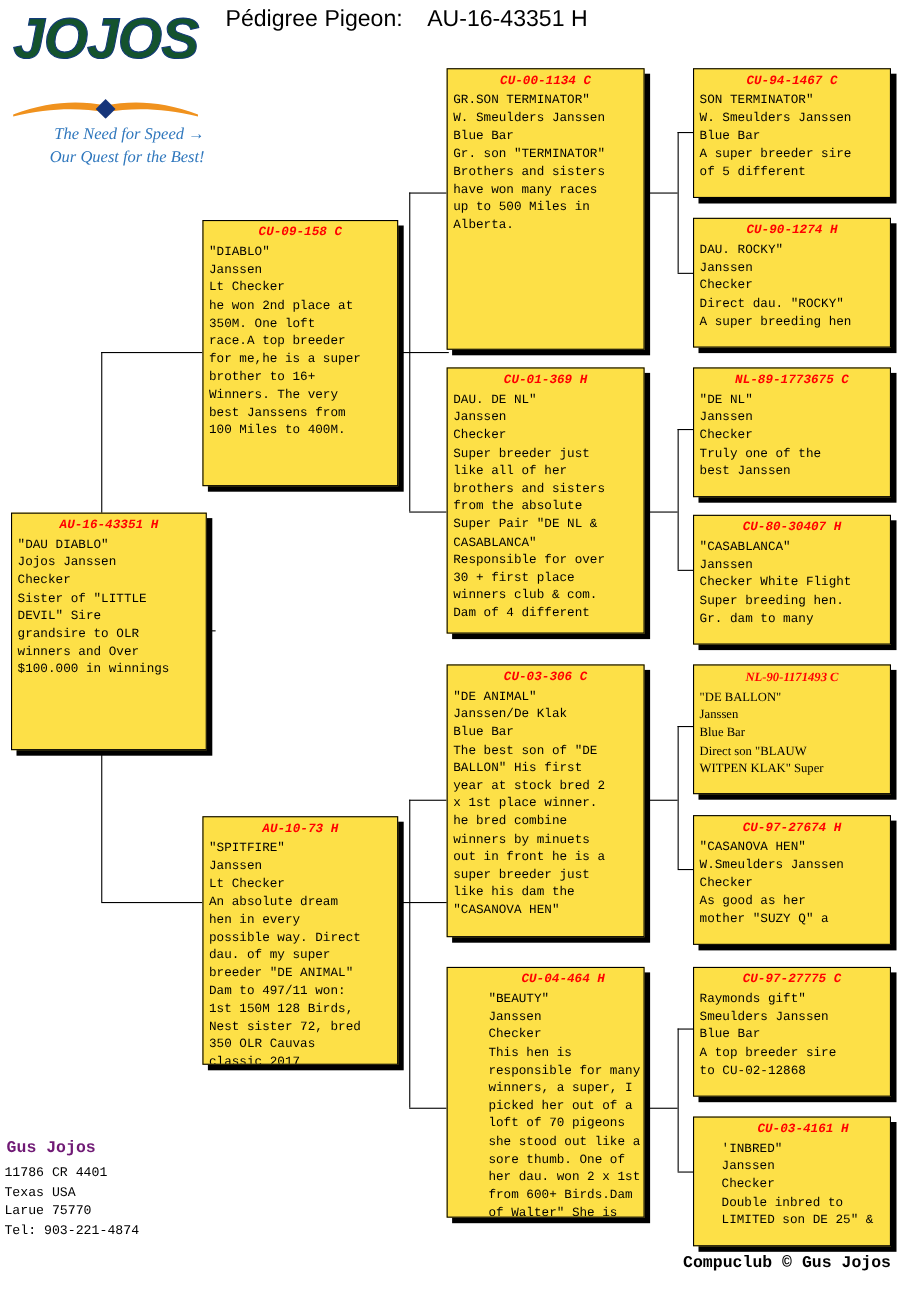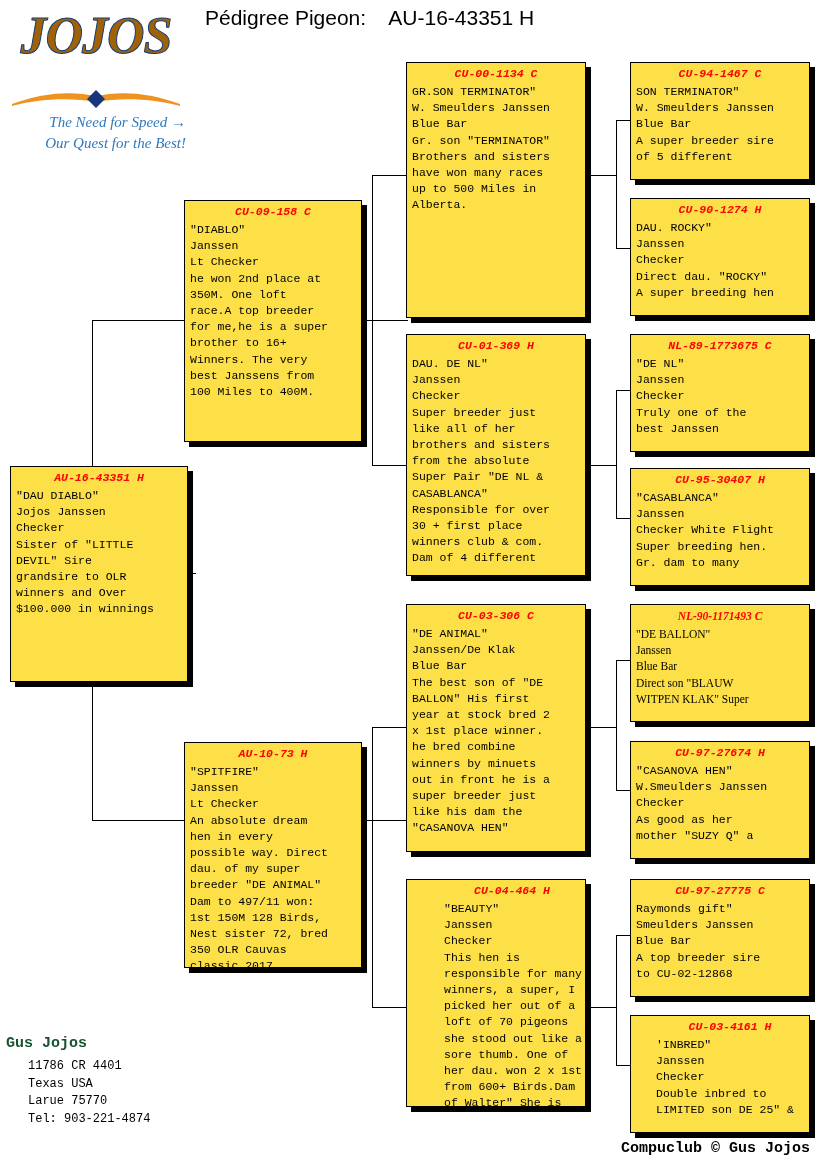--- a/index.html
+++ b/index.html
@@ -22,26 +22,26 @@
     top: 8px;
     width: 180px;
     height: 150px;
   }
   .logo-word {
     position: absolute;
     left: 0px;
     top: 0px;
     width: 180px;
     height: 56px;
-    font-family: Liberation Serif, serif;
+    font-family: Liberation Sans, sans-serif;
     font-style: italic;
     font-weight: bold;
     font-size: 52px;
     letter-spacing: -1px;
-    color: #a16207;
+    color: #14532d;
     text-align: center;
     line-height: 56px;
     -webkit-text-stroke: 1px #123b78;
   }
   .logo-intl {
     position: absolute;
     left: 0px;
     top: 56px;
     width: 180px;
     text-align: center;
@@ -121,32 +121,31 @@
   .ln-h { height: 1px; }
   .ln-v { width: 1px; }
 
   
   .owner-name {
     position: absolute;
     left: 6px;
     top: 1035px;
     font-size: 15px;
     font-weight: bold;
-    color: #14532d;
+    color: #701a75;
     white-space: pre;
   }
   .owner-lines {
     position: absolute;
     left: 4px;
     top: 1058px;
     font-size: 12px;
     line-height: 17.5px;
     color: #000000;
     white-space: pre;
-    margin-left: 24px;
   }
   .credit {
     position: absolute;
     right: 6px;
     top: 1140px;
     font-size: 15px;
     color: #000000;
     white-space: pre;
     font-weight: bold;
   }
@@ -331,21 +330,21 @@
 <div class="box" style="left:630px; top:334px; width:180px; height:118px;">
   <span class="box-id">NL-89-1773675 C</span>
   <span class="box-body">"DE NL"
 Janssen
 Checker
 Truly one of the
 best Janssen</span>
 </div>
 
 <div class="box" style="left:630px; top:468px; width:180px; height:118px;">
-  <span class="box-id">CU-95-30407 H</span>
+  <span class="box-id">CU-80-30407 H</span>
   <span class="box-body">"CASABLANCA"
 Janssen
 Checker White Flight
 Super breeding hen.
 Gr. dam to many</span>
 </div>
 
 <div class="box" style="left:630px; top:604px; width:180px; height:118px;font-family:Liberation Serif, serif;">
   <span class="box-id">NL-90-1171493 C</span>
   <span class="box-body">"DE BALLON"

